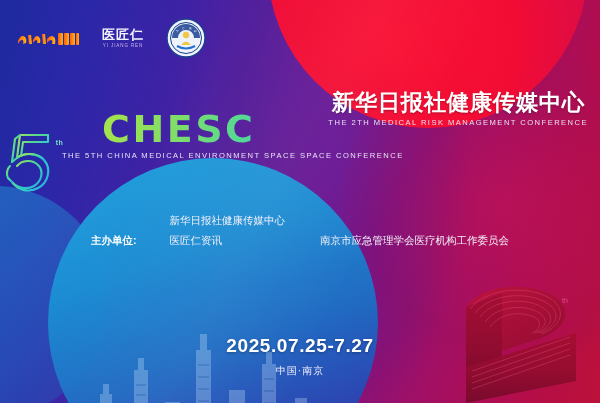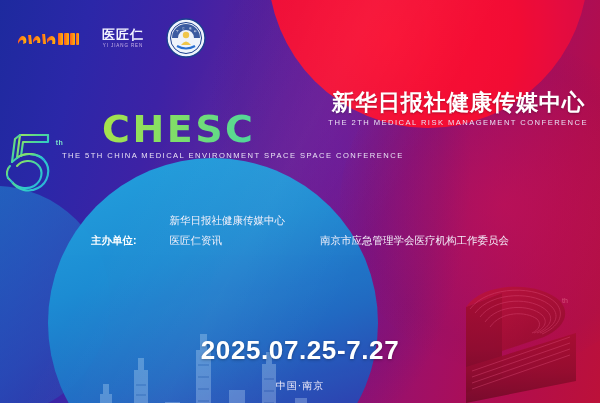--- a/index.html
+++ b/index.html
@@ -238,31 +238,31 @@
 
   
   #date-block {
     position: absolute;
     left: 0; top: 336px;
     width: 600px;
     text-align: center;
   }
   #date-text {
     color: #ffffff;
-    font-size: 26px;
+    font-size: 19px;
     font-weight: 700;
     letter-spacing: .6px;
     line-height: 1.1;
     text-shadow: 0 1px 3px rgba(0,0,0,.3);
   }
   #city-text {
     color: #f3eefb;
     font-size: 10px;
     letter-spacing: 1px;
-    margin-top: 14px;
+    margin-top: 7px;
   }
 </style>
 </head>
 <body>
 
 <div id="poster">
 
   <div class="bg-layer" id="violet-veil"></div>
   <div class="bg-layer" id="magenta-haze"></div>
   <div class="bg-layer" id="red-circle"></div>

